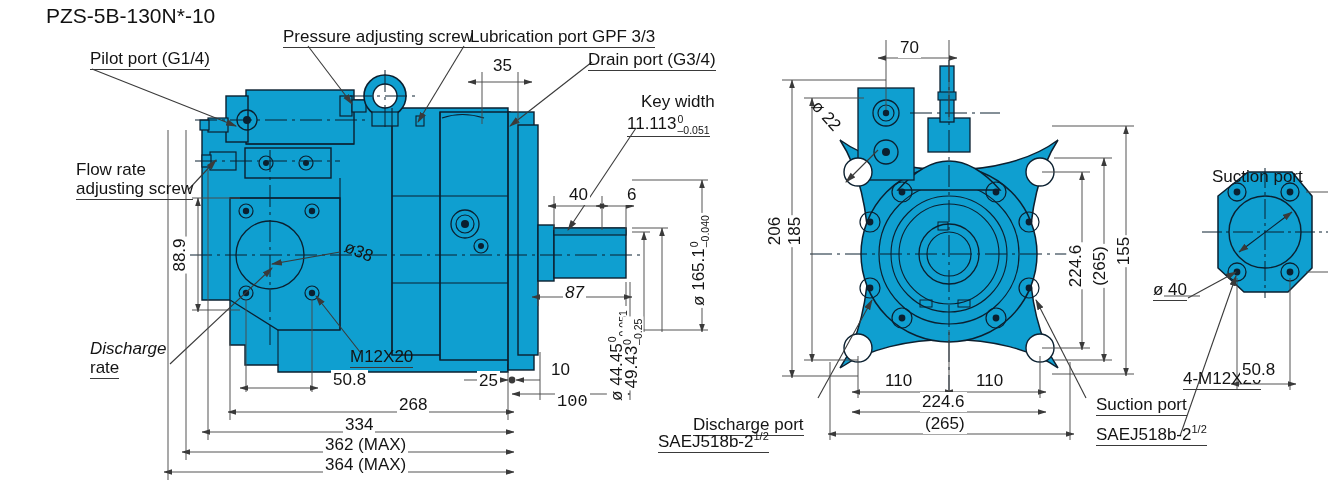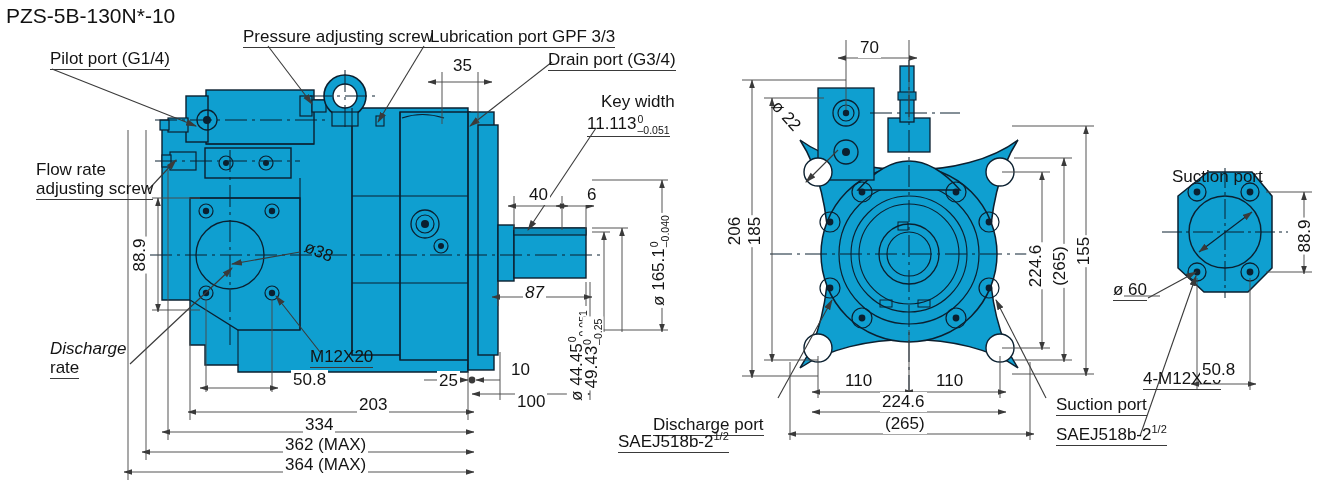--- a/index.html
+++ b/index.html
@@ -1,18 +1,18 @@
 <!DOCTYPE html>
 <html><head>
 <meta charset="utf-8">
 <style>
   html,body{margin:0;padding:0;background:#ffffff;}
   body{width:1328px;height:504px;overflow:hidden;
        font-family:"Liberation Sans","DejaVu Sans",sans-serif;color:#1a1a1a;}
-  #stage{position:relative;width:1080px;height:504px;}
+  #stage{position:relative;width:1080px;height:504px;margin-left:40px;}
   svg{position:absolute;top:0;left:0;}
   .lbl{position:absolute;font-size:17px;line-height:1.05;white-space:nowrap;color:#141414;}
   .ul{border-bottom:1.3px solid #3a3a3a;padding-bottom:1px;}
   .dim{position:absolute;font-size:17px;white-space:nowrap;color:#141414;background:#fff;padding:0 2px;}
   .vert{transform-origin:center center;}
   .tol{display:inline-block;vertical-align:middle;font-size:10.5px;line-height:1.0;text-align:left;margin-left:1px;}
   .sup{font-size:11px;vertical-align:super;}
   .title{position:absolute;font-size:21px;color:#111;}
 </style>
 </head>
@@ -347,22 +347,22 @@
 <div class="lbl ul" style="left:310px;top:348px;">M12X20</div>
 
 <div class="dim" style="left:451px;top:56px;">35</div>
 <div class="dim" style="left:527px;top:185px;">40</div>
 <div class="dim" style="left:585px;top:185px;">6</div>
 <div class="dim" style="left:523px;top:283px;font-style:italic;">87</div>
 <div class="dim vert" style="left:121px;top:245px;transform:rotate(-90deg);">88.9</div>
 <div class="dim" style="left:291px;top:370px;">50.8</div>
 <div class="dim" style="left:437px;top:371px;">25</div>
 <div class="dim" style="left:509px;top:360px;">10</div>
-<div class="dim" style="left:515px;top:392px;">100</div>
-<div class="dim" style="left:357px;top:395px;">203</div>
+<div class="dim" style="left:515px;top:392px;font-family:Liberation Mono, monospace;">100</div>
+<div class="dim" style="left:357px;top:395px;">268</div>
 <div class="dim" style="left:303px;top:415px;">334</div>
 <div class="dim" style="left:283px;top:435px;">362 (MAX)</div>
 <div class="dim" style="left:283px;top:455px;">364 (MAX)</div>
 
 <div class="dim vert" style="left:612px;top:250px;transform:rotate(-90deg);">
   <span>ø 165.1</span><span class="tol"><span style="display:block">0</span><span style="display:block">–0.040</span></span>
 </div>
 <div class="dim vert" style="left:530px;top:345px;transform:rotate(-90deg);">
   <span>ø 44.45</span><span class="tol"><span style="display:block">0</span><span style="display:block">–0.051</span></span>
 </div>
@@ -387,18 +387,18 @@
   <div class="lbl ul" style="left:653px;top:416px;">Discharge port</div>
   <div class="lbl ul" style="left:618px;top:431px;"><span>SAEJ518b-2</span><span class="sup">1/2</span></div>
 </div>
 
 <div>
   <div class="lbl ul" style="left:1056px;top:396px;">Suction port</div>
   <div class="lbl ul" style="left:1056px;top:424px;"><span>SAEJ518b-2</span><span class="sup">1/2</span></div>
 </div>
 
 <div class="lbl" style="left:1172px;top:168px;">Suction port</div>
-<div class="lbl ul" style="left:1113px;top:281px;">ø 60</div>
+<div class="lbl ul" style="left:1113px;top:281px;">ø 40</div>
 <div class="lbl ul" style="left:1143px;top:370px;">4-M12X20</div>
 <div class="dim vert" style="left:1286px;top:226px;transform:rotate(-90deg);">88.9</div>
 <div class="dim" style="left:1200px;top:360px;">50.8</div>
 
 </div>
 
 </body></html>

